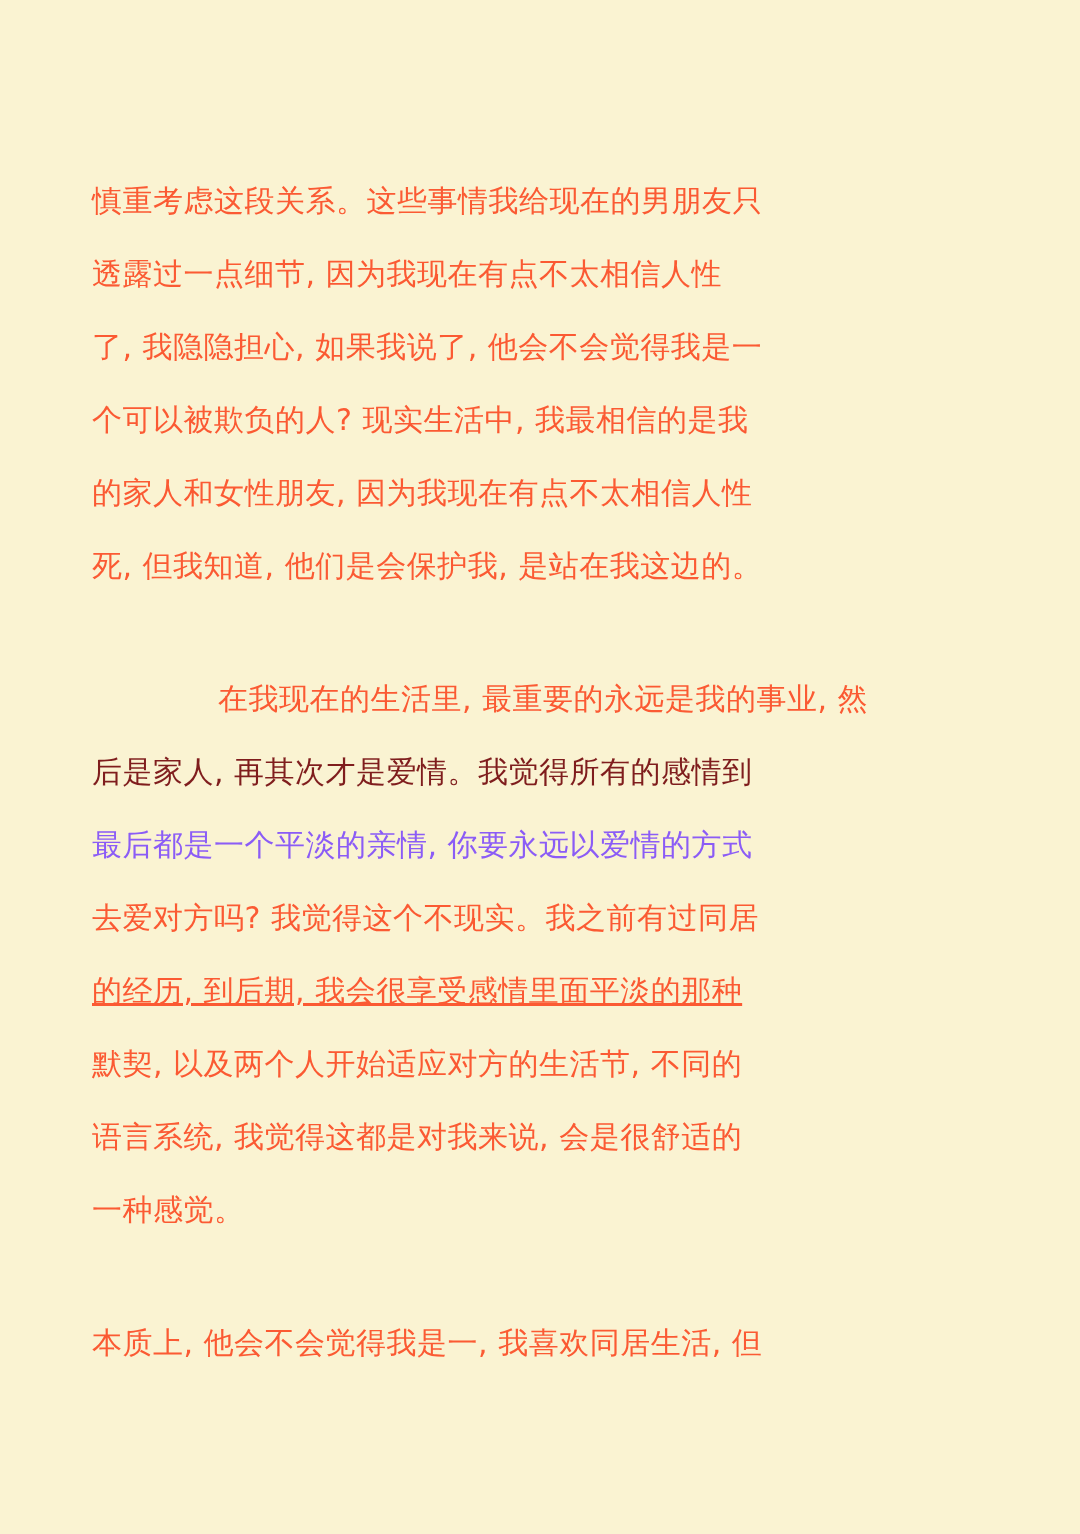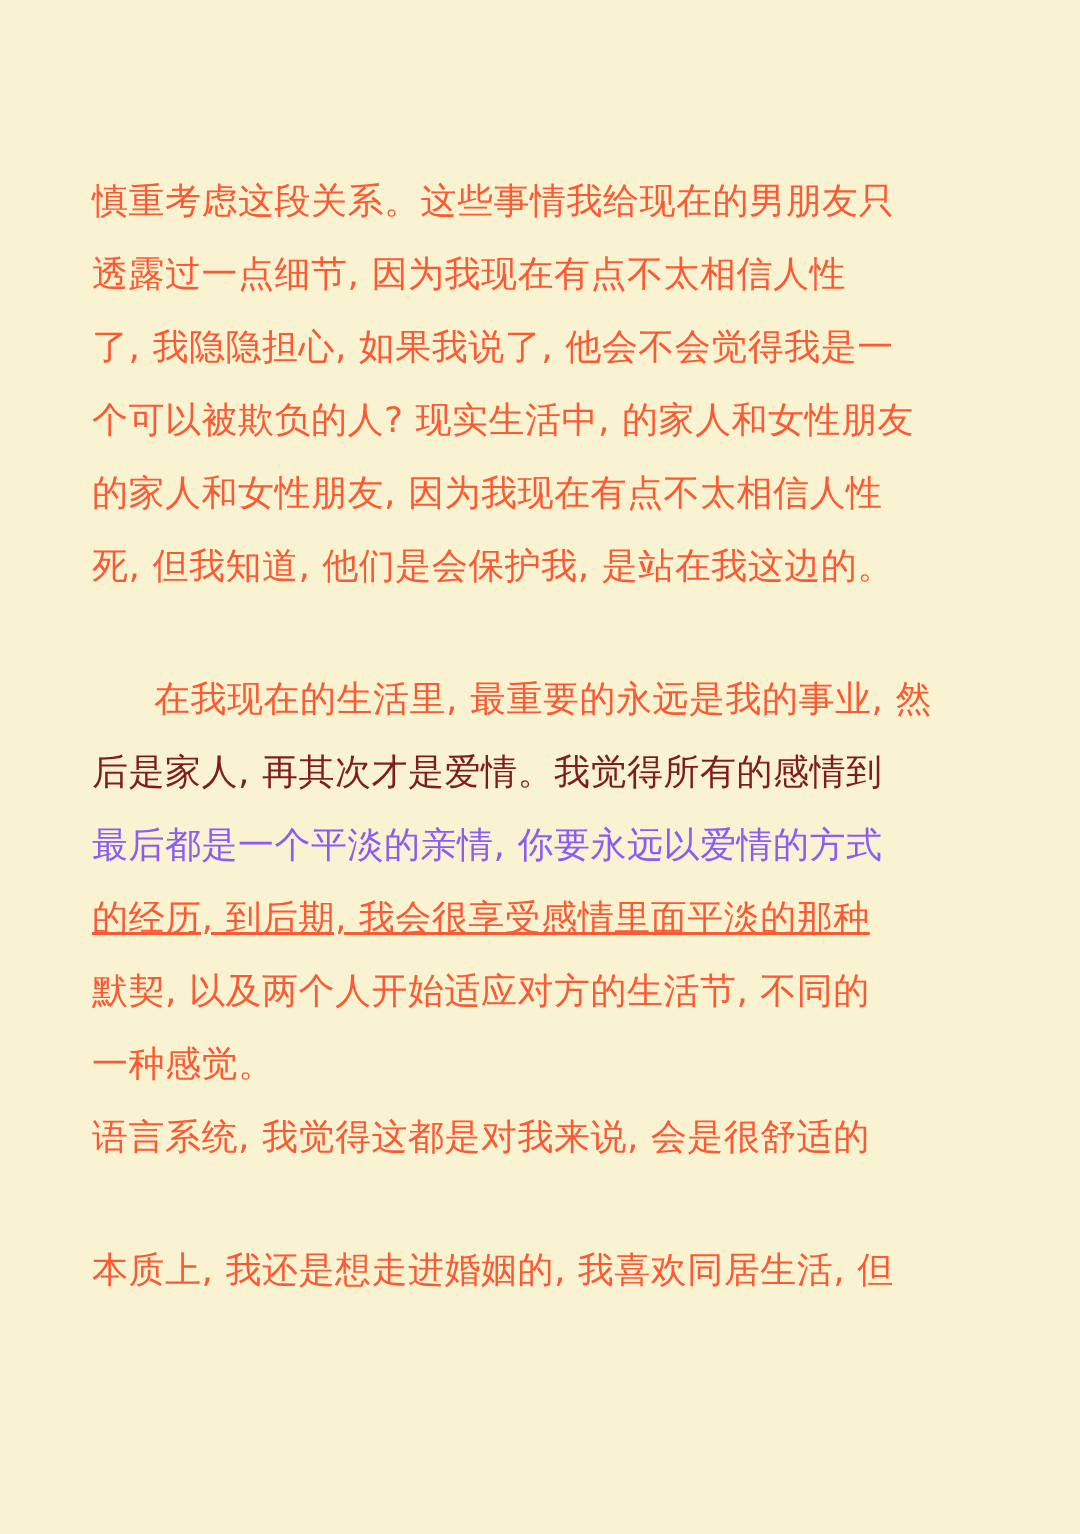--- a/index.html
+++ b/index.html
@@ -18,50 +18,51 @@
     width: 1080px;
     height: 1534px;
     padding: 164px 86px 0 92px;
   }
   .paragraph {
     margin: 0 0 60px 0;
   }
   .line {
     margin: 0;
     padding: 0;
-    font-size: 36px;
+    font-size: 30px;
     line-height: 73px;
     height: 73px;
     font-weight: 500;
     letter-spacing: 0.5px;
     color: #FB5A33;
     white-space: nowrap;
   }
 </style>
 </head>
 <body style="background: rgb(250, 243, 210);">
 
 <main class="page">
 
   <section class="paragraph">
     <p class="line" style="color: rgb(251, 90, 51);">慎重考虑这段关系。这些事情我给现在的男朋友只</p>
     <p class="line" style="color: rgb(251, 90, 51);">透露过一点细节, 因为我现在有点不太相信人性</p>
     <p class="line" style="color: rgb(251, 90, 51);">了, 我隐隐担心, 如果我说了, 他会不会觉得我是一</p>
-    <p class="line" style="color: rgb(251, 90, 51);">个可以被欺负的人? 现实生活中, 的家人和女性朋友</p>
+    <p class="line" style="color: rgb(251, 90, 51);">个可以被欺负的人? 现实生活中, 我最相信的是我</p>
     <p class="line" style="color: rgb(251, 90, 51);">的家人和女性朋友, 因为我现在有点不太相信人性</p>
     <p class="line" style="color: rgb(251, 90, 51);">死, 但我知道, 他们是会保护我, 是站在我这边的。</p>
   </section>
 
   <section class="paragraph">
     <p class="line" style="color: rgb(251, 90, 51); text-align: center;">在我现在的生活里, 最重要的永远是我的事业, 然</p>
     <p class="line" style="color: #7f1d1d;">后是家人, 再其次才是爱情。我觉得所有的感情到</p>
     <p class="line" style="color: #8b5cf6;">最后都是一个平淡的亲情, 你要永远以爱情的方式</p>
+    <p class="line" style="color: rgb(251, 90, 51);">去爱对方吗? 我觉得这个不现实。我之前有过同居</p>
     <p class="line" style="color: rgb(251, 90, 51); text-decoration: underline;">的经历, 到后期, 我会很享受感情里面平淡的那种</p>
     <p class="line" style="color: rgb(251, 90, 51);">默契, 以及两个人开始适应对方的生活节, 不同的</p>
+    <p class="line" style="color: rgb(251, 90, 51);">语言系统, 我觉得这都是对我来说, 会是很舒适的</p>
     <p class="line" style="color: rgb(251, 90, 51);">一种感觉。</p>
-    <p class="line" style="color: rgb(251, 90, 51);">语言系统, 我觉得这都是对我来说, 会是很舒适的</p>
   </section>
 
   <section class="paragraph">
-    <p class="line" style="color: rgb(251, 90, 51);">本质上, 我还是想走进婚姻的, 我喜欢同居生活, 但</p>
+    <p class="line" style="color: rgb(251, 90, 51);">本质上, 他会不会觉得我是一, 我喜欢同居生活, 但</p>
   </section>
 
 </main>
 
 </body></html>

